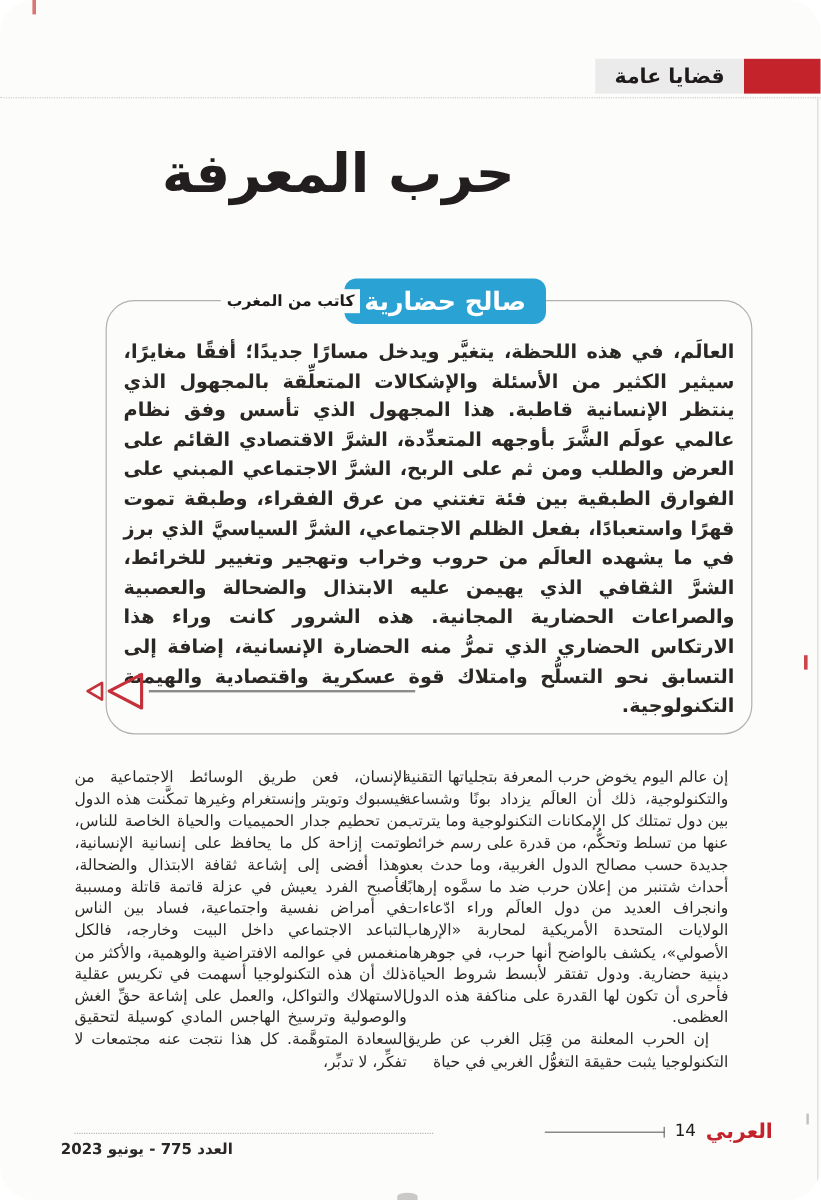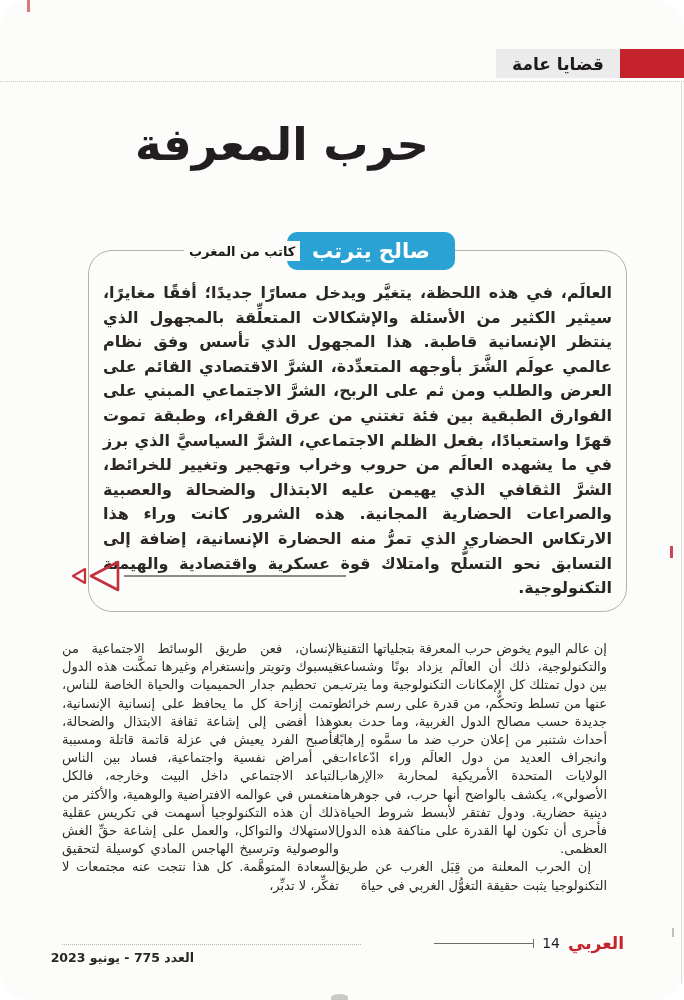--- a/index.html
+++ b/index.html
@@ -72,21 +72,21 @@
   .dotted-rule{
     position:absolute;left:62px;top:944px;width:299px;height:0;
     border-top:1px dotted #b9b7b5;
   }
   .issue-text{
     position:absolute;left:62px;top:950px;width:132px;
     font-size:12.5px;font-weight:600;color:#2a2726;
     direction:rtl;white-space:nowrap;
   }
   .footer-right{
-    position:absolute;right:60px;top:934px;height:18px;
+    position:absolute;right:40px;top:934px;height:18px;
     display:flex;align-items:center;gap:8px;direction:ltr;text-align:center;
   }
   .footer-line{position:relative;width:100px;height:1px;background:#6f6d6b;}
   .footer-line::after{
     content:"";position:absolute;right:0;top:-4px;width:1.5px;height:9px;
     background:#6f6d6b;
   }
   .page-num{font-size:14px;color:#1d1d1d;}
   .magazine{font-size:17px;font-weight:800;color:var(--accent-red,#c4232b);}
   
@@ -115,21 +115,21 @@
   </div>
   <div class="accent-block"></div>
   <div class="header-rule"></div>
 
   <h1 class="title">حرب المعرفة</h1>
 
   <div class="intro-frame">
     <div class="intro-text" dir="rtl">العالَم، في هذه اللحظة، يتغيَّر ويدخل مسارًا جديدًا؛ أفقًا مغايرًا، سيثير الكثير من الأسئلة والإشكالات المتعلِّقة بالمجهول الذي ينتظر الإنسانية قاطبة. هذا المجهول الذي تأسس وفق نظام عالمي عولَم الشَّرَ بأوجهه المتعدِّدة، الشرَّ الاقتصادي القائم على العرض والطلب ومن ثم على الربح، الشرَّ الاجتماعي المبني على الفوارق الطبقية بين فئة تغتني من عرق الفقراء، وطبقة تموت قهرًا واستعبادًا، بفعل الظلم الاجتماعي، الشرَّ السياسيَّ الذي برز في ما يشهده العالَم من حروب وخراب وتهجير وتغيير للخرائط، الشرَّ الثقافي الذي يهيمن عليه الابتذال والضحالة والعصبية والصراعات الحضارية المجانية. هذه الشرور كانت وراء هذا الارتكاس الحضاري الذي تمرُّ منه الحضارة الإنسانية، إضافة إلى التسابق نحو التسلُّح وامتلاك قوة عسكرية واقتصادية والهيمنة التكنولوجية.</div>
   </div>
   <div class="author-pill">
-    <span>صالح يترتب</span>
+    <span>صالح حضارية</span>
   </div>
   <div class="author-role">كاتب من المغرب</div>
 
   <svg class="rewind" width="52" height="34" viewBox="0 0 52 34" aria-hidden="true">
     <polygon points="48,3 48,31 21,17" fill="none" stroke="#c5303a" stroke-width="2.6" stroke-linejoin="round"></polygon>
     <polygon points="15,10 15,24 3,17" fill="none" stroke="#c5303a" stroke-width="2.2" stroke-linejoin="round"></polygon>
   </svg>
   <div class="decor-line"></div>
 
   <div class="col col-right">

